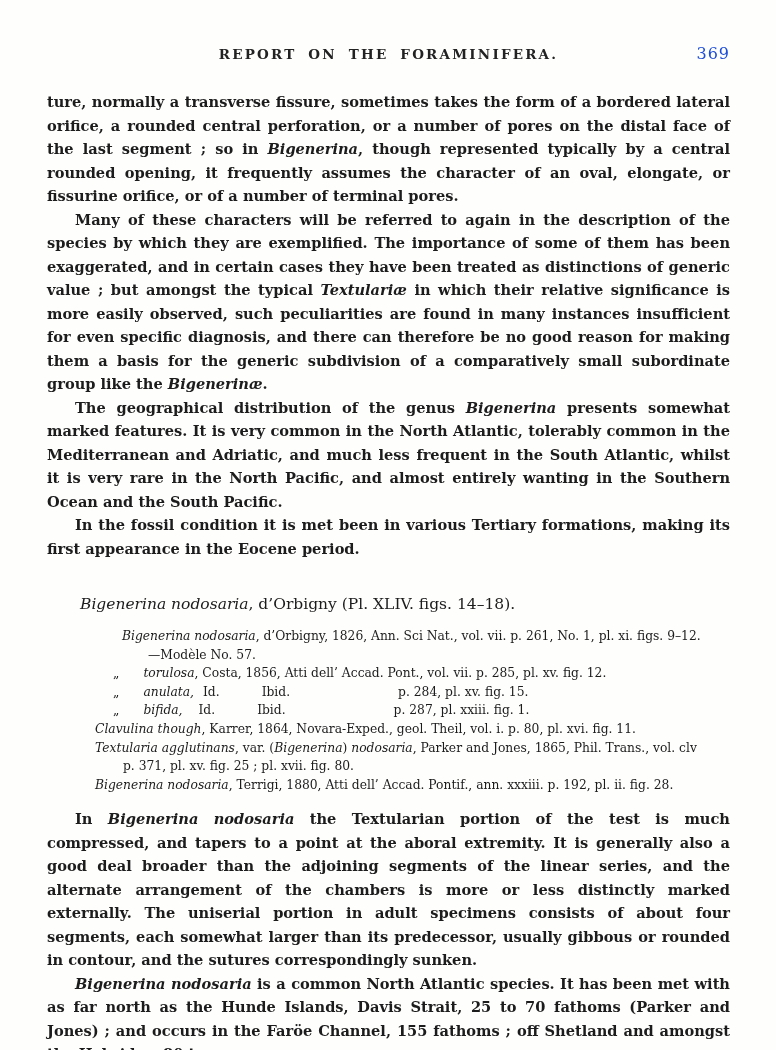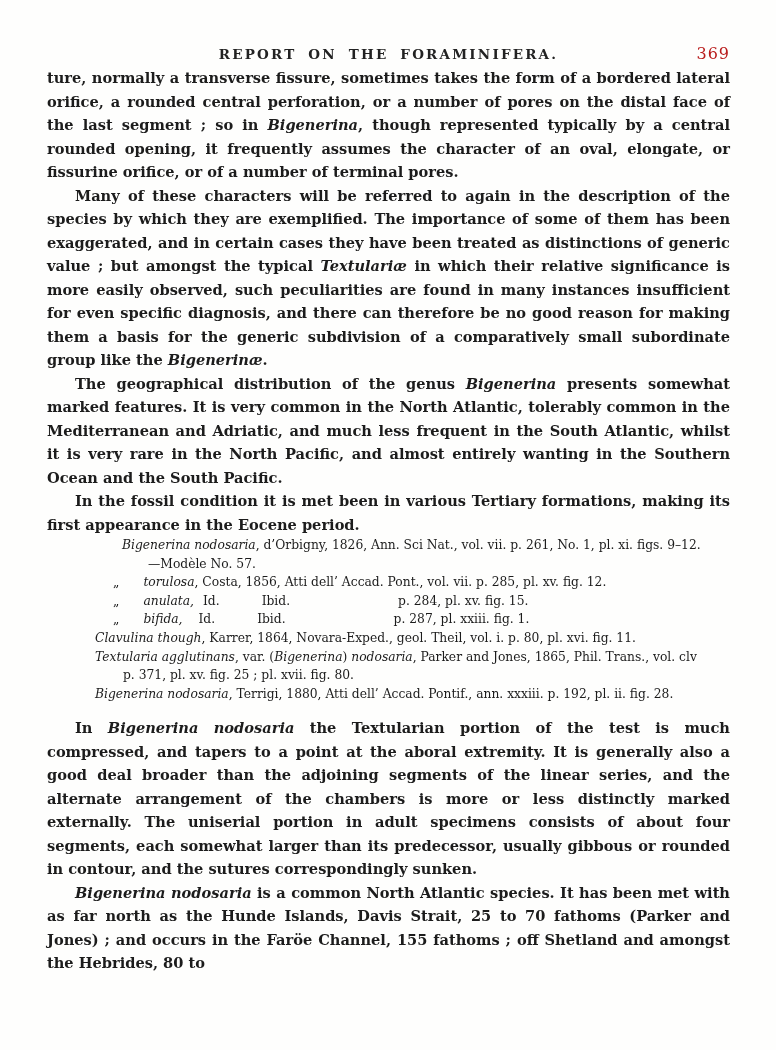--- a/index.html
+++ b/index.html
@@ -8,36 +8,36 @@
     width: 776px;
     height: 1050px;
     margin: 0 auto;
     background: #fefefd;
     box-sizing: border-box;
     padding: 46px 46px 0 47px;
     font-family: "DejaVu Serif", "Liberation Serif", serif;
     color: #1c1c1c;
     overflow: hidden;
   }
-  .header { position: relative; height: 20px; }
+  .header { position: relative; height: 20px; margin-bottom: 24px; }
   .running-title {
     display: block;
     text-align: center;
     font-size: 13.5px;
     font-weight: bold;
     letter-spacing: 2.2px;
     word-spacing: 5px;
     color: #222;
   }
   .page-number {
     position: absolute;
     right: 0; top: -2px;
     font-size: 16px;
     letter-spacing: 1px;
-    color: #b91c1c;
+    color: #1d4ed8;
   }
   .body-par {
     margin: 0;
     font-size: 14.6px;
     line-height: 23.5px;
     text-align: justify;
     text-indent: 28px;
     font-weight: bold;
   }
   .no-indent { text-indent: 0; }
@@ -68,20 +68,21 @@
   <div class="header">
     <span class="running-title">REPORT ON THE FORAMINIFERA.</span>
     <span class="page-number">369</span>
   </div>
 
   <p class="body-par no-indent"><span>ture, normally a transverse fissure, sometimes takes the form of a bordered lateral orifice, a rounded central perforation, or a number of pores on the distal face of the last segment ; so in </span><i>Bigenerina</i><span>, though represented typically by a central rounded opening, it frequently assumes the character of an oval, elongate, or fissurine orifice, or of a number of terminal pores.</span></p>
   <p class="body-par"><span>Many of these characters will be referred to again in the description of the species by which they are exemplified.  The importance of some of them has been exaggerated, and in certain cases they have been treated as distinctions of generic value ; but amongst the typical </span><i>Textulariæ</i><span> in which their relative significance is more easily observed, such peculiarities are found in many instances insufficient for even specific diagnosis, and there can therefore be no good reason for making them a basis for the generic subdivision of a comparatively small subordinate group like the </span><i>Bigenerinæ</i><span>.</span></p>
   <p class="body-par"><span>The geographical distribution of the genus </span><i>Bigenerina</i><span> presents somewhat marked features.  It is very common in the North Atlantic, tolerably common in the Mediterranean and Adriatic, and much less frequent in the South Atlantic, whilst it is very rare in the North Pacific, and almost entirely wanting in the Southern Ocean and the South Pacific.</span></p>
   <p class="body-par"><span>In the fossil condition it is met been in various Tertiary formations, making its first appearance in the Eocene period.</span></p>
 
+  <p class="species-heading"><i>Bigenerina nodosaria</i><span>, d’Orbigny (Pl. XLIV. figs. 14–18).</span></p>
 
   <div class="synonymy">
     <div class="syn-row syn-first"><i>Bigenerina nodosaria</i><span>, d’Orbigny, 1826, Ann. Sci Nat., vol. vii. p. 261, No. 1, pl. xi. figs. 9–12.</span></div>
     <div class="syn-row syn-modele"><span>—Modèle No. 57.</span></div>
     <div class="syn-row syn-ditto"><span>„</span><span class="gap" style="width: 24px;"></span><i>torulosa</i><span>, Costa, 1856, Atti dell’ Accad. Pont., vol. vii. p. 285, pl. xv. fig. 12.</span></div>
     <div class="syn-row syn-ditto"><span>„</span><span class="gap" style="width: 24px;"></span><i>anulata,</i><span class="gap" style="width: 9px;"></span><span>Id.</span><span class="gap" style="width: 42px;"></span><span>Ibid.</span><span class="gap" style="width: 108px;"></span><span>p. 284, pl. xv. fig. 15.</span></div>
     <div class="syn-row syn-ditto"><span>„</span><span class="gap" style="width: 24px;"></span><i>bifida,</i><span class="gap" style="width: 16px;"></span><span>Id.</span><span class="gap" style="width: 42px;"></span><span>Ibid.</span><span class="gap" style="width: 108px;"></span><span>p. 287, pl. xxiii. fig. 1.</span></div>
     <div class="syn-row syn-genus"><i>Clavulina though</i><span>, Karrer, 1864, Novara-Exped., geol. Theil, vol. i. p. 80, pl. xvi. fig. 11.</span></div>
     <div class="syn-row syn-genus"><i>Textularia agglutinans</i><span>, var. (</span><i>Bigenerina</i><span>) </span><i>nodosaria</i><span>, Parker and Jones, 1865, Phil. Trans., vol. clv</span></div>
     <div class="syn-row syn-cont"><span>p. 371, pl. xv. fig. 25 ; pl. xvii. fig. 80.</span></div>

